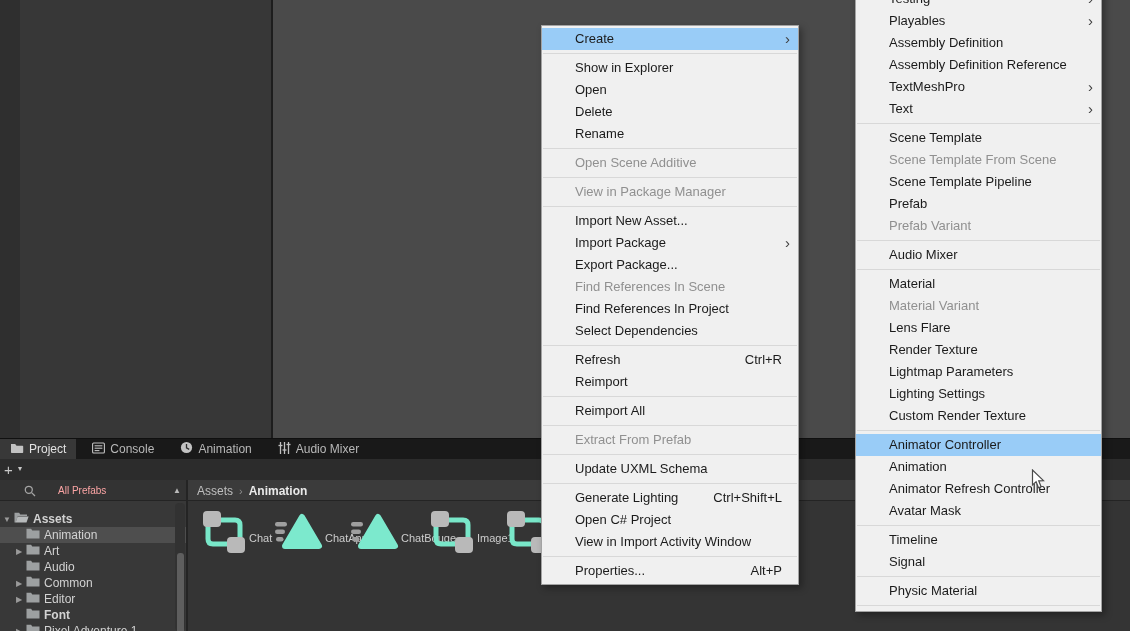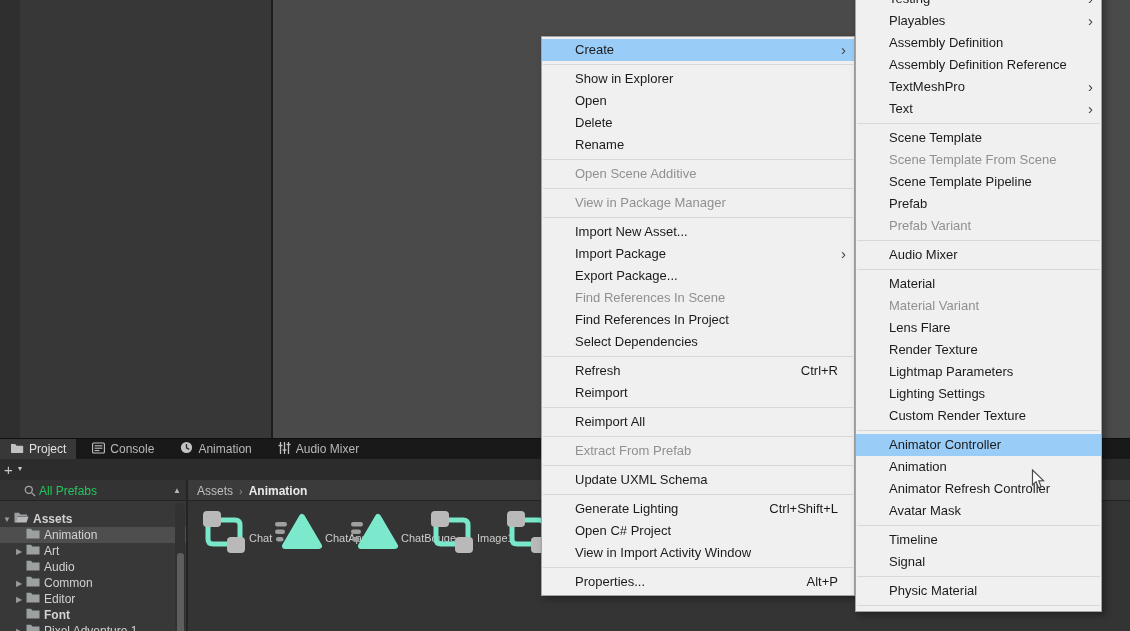--- a/index.html
+++ b/index.html
@@ -24,21 +24,21 @@
   .tab.active { background:#383838; color:#e2e2e2; }
   .tab svg { flex:0 0 auto; }
 
   .ptoolbar { left:0; top:459px; width:1130px; height:21px; background:#2c2c2c; }
   .add-btn { position:absolute; left:4px; top:1px; color:#c8c8c8; font-size:15px; line-height:19px; }
   .add-caret { position:absolute; left:18px; top:5px; color:#c8c8c8; font-size:8px; }
 
   .searchband { left:0; top:480px; width:186px; height:21px; background:#333333;
                 display:flex; align-items:center; }
   .searchband svg { margin-left:24px; }
-  .search-label { margin-left:3px; font-size:12px; color:#22c55e; }
+  .search-label { margin-left:22px; font-size:10px; color:#fca5a5; }
   .collapse-arrow { position:absolute; right:5px; top:6px; color:#b9b9b9; font-size:8px; }
 
   .crumbband { left:188px; top:480px; width:942px; height:21px; background:#3b3b3b;
                display:flex; align-items:center; font-size:12px; }
   .crumb-root { margin-left:9px; color:#bfbfbf; }
   .crumb-sep  { margin:0 6px; color:#8f8f8f; font-size:11px; }
   .crumb-current { color:#eaeaea; font-weight:bold; }
 
   .hline { left:0; top:500px; width:1130px; height:1px; background:#242424; }
   .vdiv  { left:186px; top:480px; width:2px; height:151px; background:#242424; }
@@ -66,21 +66,21 @@
           padding:2px 0; box-sizing:border-box; box-shadow:3px 3px 7px rgba(0,0,0,0.35); }
   .menu-item { position:relative; height:22px; line-height:22px; display:flex;
                font-size:13px; color:#1b1b1b; padding:0 16px 0 33px; white-space:nowrap;align-items:flex-end; }
   .menu-item .mlabel { flex:1 1 auto; }
   .menu-item .shortcut { margin-left:28px; }
   .menu-item .sub-arrow { position:absolute; right:8px; top:0; font-size:15px; color:#404040; }
   .menu-item.disabled { color:#909090; }
   .menu-item.highlighted { background:#99ccf7; }
   .menu-sep { border-top:1px solid #d8d8d8; margin:3px 1px; height:0; }
 
-  .ctx-menu { left:541px; top:36px; width:314px; z-index:10; }
+  .ctx-menu { left:541px; top:25px; width:258px; z-index:10; }
   .sub-menu { left:855px; top:-15px; width:247px; z-index:11; }
 
   .cursor { left:1031px; top:469px; z-index:30; }
 </style>
 </head>
 <body>
 
 <div class="stage">
 
   <div class="abs scene-strip"></div>

